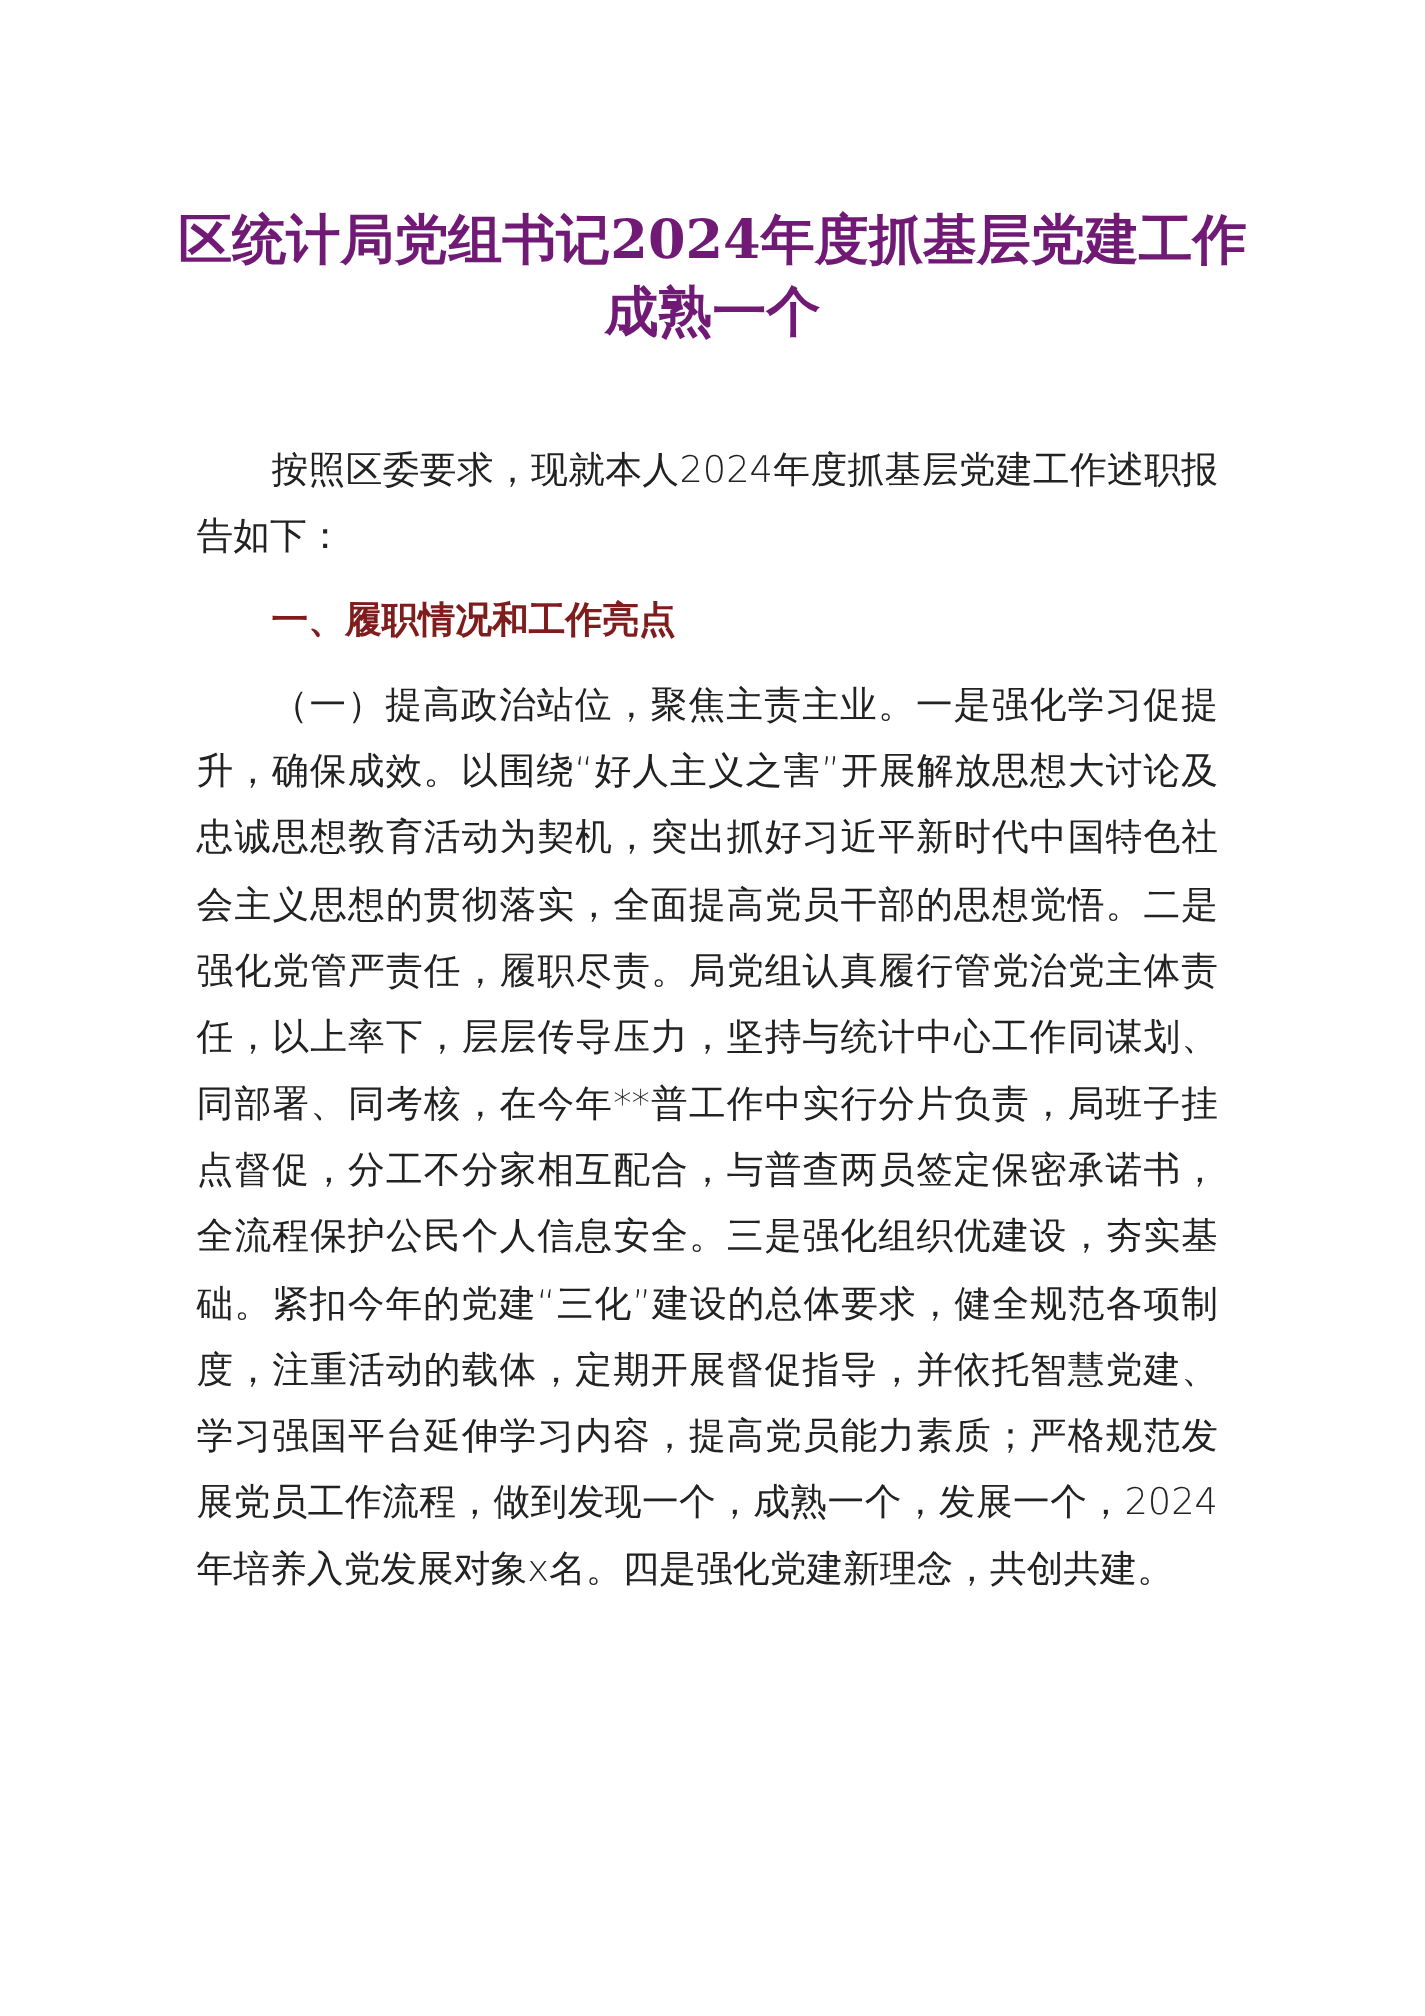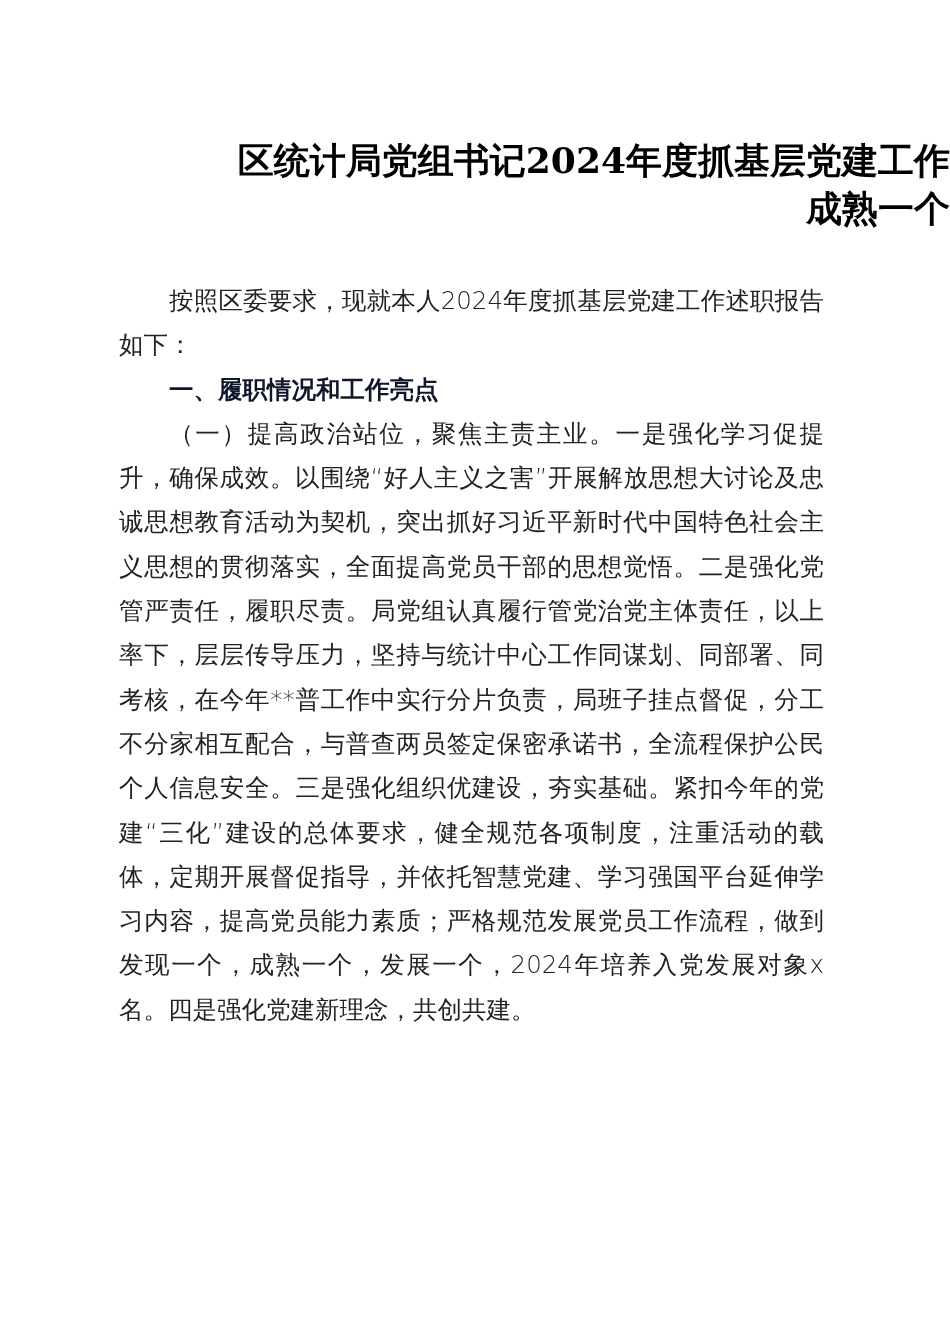--- a/index.html
+++ b/index.html
@@ -1,34 +1,34 @@
 <!DOCTYPE html>
 <html><head>
 <meta charset="utf-8">
 <style>
   html, body { margin: 0; padding: 0; background: #ffffff; }
   body { width: 950px; height: 1344px; position: relative; overflow: hidden; }
   .page { position: absolute; left: 0; top: 0; width: 950px; height: 1344px; background: #fff; }
   .title {
-    position: absolute; left: 0; width: 950px; text-align: right;
+    position: absolute; left: 0; width: 950px; text-align: center;
     font-family: "DejaVu Serif", "Liberation Serif", serif;
-    font-weight: bold; font-size: 36px; color: #000000; letter-spacing: 0px;
+    font-weight: bold; font-size: 36px; color: #701a75; letter-spacing: 0px;
     line-height: 48px;
   }
   .t1 { top: 136px; }
   .t2 { top: 184px; }
   .body {
     position: absolute; left: 119px; top: 279px; width: 705px;
     font-family: "DejaVu Sans", "Liberation Sans", sans-serif;
     font-size: 24.5px; color: #222; line-height: 44.3px;
     text-align: justify; text-justify: inter-character;
     font-weight: 300;
   }
-  .body p { margin: 0; text-indent: 50px; }
-  .body p.heading { font-weight: bold; color: #0f172a; font-family: Liberation Serif, serif; }
+  .body p { margin: 12px; text-indent: 50px; }
+  .body p.heading { font-weight: bold; color: #7f1d1d; font-family: Liberation Serif, serif; }
   .body .bold { font-weight: normal; }
 </style>
 </head>
 <body>
 
 <div class="page">
   <div class="title t1">区统计局党组书记2024年度抓基层党建工作</div>
   <div class="title t2">成熟一个</div>
 
   <div class="body">

